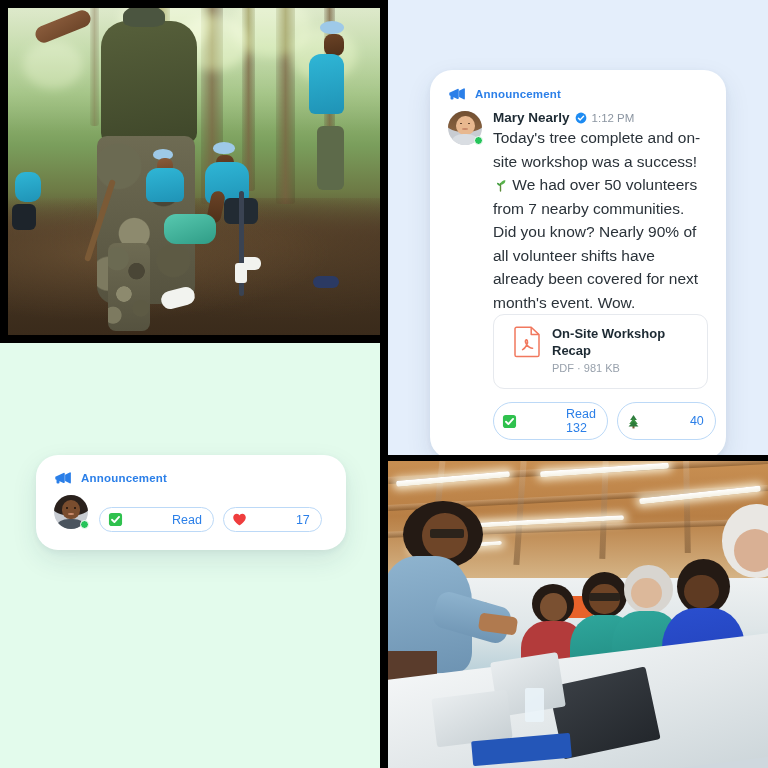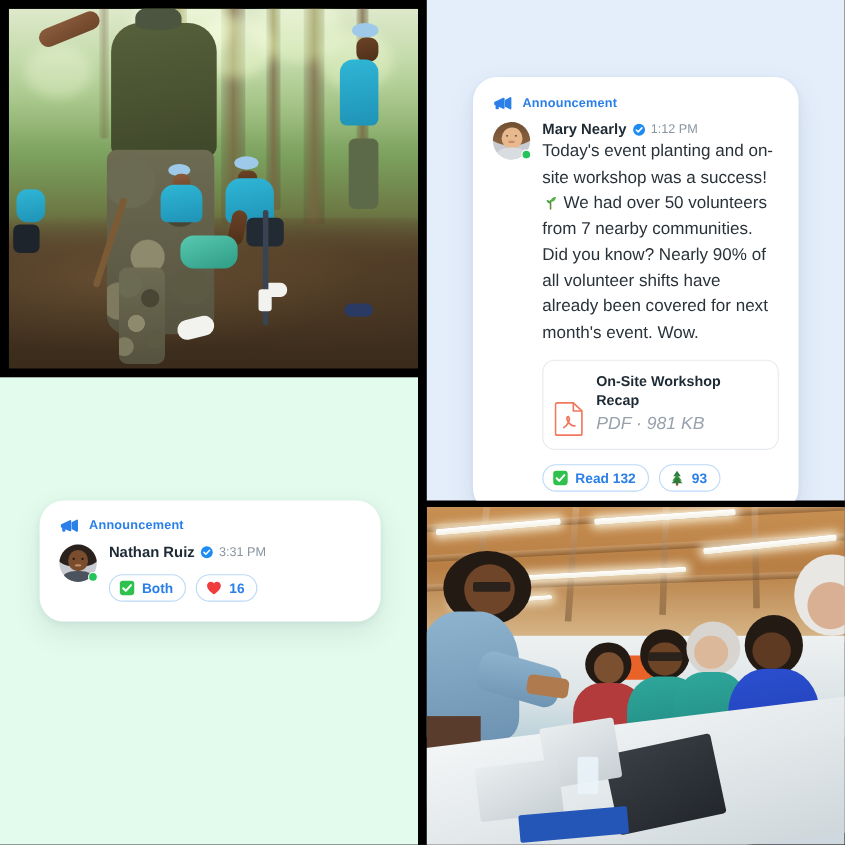--- a/index.html
+++ b/index.html
@@ -165,41 +165,40 @@
   .msg-text {
     font-size: 15.5px;
     line-height: 1.52;
     color: #2a3239;
     word-wrap: break-word;
   }
   .sprout { display: inline-block; width: 15px; height: 15px; vertical-align: -2px; }
 
   
   .attachment {
-    display: flex; align-items: flex-end; gap: 11px;
-    margin-top: 13px;
-    padding: 11px 10px;
+    display: flex; align-items: flex-start; gap: 11px;
+    padding: 11px 20px;
     border: 1.4px solid #e6e9ee;
     border-radius: 11px;
   }
   .pdf-icon { width: 27px; height: 32px; flex: none; display: block; }
   .att-meta { min-width: 0; }
   .att-name { font-size: 13px; font-weight: bold; color: #1d2a33; line-height: 1.3; }
-  .att-sub  { font-size: 16px; color: #98a1ac; line-height: 1.45; margin-top: 1px; font-style: italic; }
+  .att-sub  { font-size: 11px; color: #98a1ac; line-height: 1.45; margin-top: 1px; }
 
   
   .reactions { display: flex; gap: 9px; margin-top: 13px; }
   .pill {
     display: inline-flex; align-items: center; gap: 6px;
     border: 1.4px solid #bcd9f7;
     border-radius: 999px;
     padding: 4px 11px 4px 8px;
     background: #ffffff;
   }
-  .pill-text { font-size: 12.5px; font-weight: bold; color: #2b7fe8; }
+  .pill-text { font-size: 12.5px; font-weight: normal; color: #2b7fe8; margin-left: 43px; }
   .emo { width: 15px; height: 15px; flex: none; display: block; }
 </style>
 </head>
 <body>
 
 <div class="mosaic">
 
   <div class="quad quad-tl">
     <div class="photo">
       <div class="forest"></div>
@@ -281,21 +280,21 @@
         <div class="msg-body">
           <div class="name-line">
             <span class="sender-name">Mary Nearly</span>
             <svg class="verified-badge" viewBox="0 0 16 16">
               <circle cx="8" cy="8" r="7.2" fill="#1d8bf2"></circle>
               <path d="M4.6 8.2 L6.9 10.5 L11.4 5.7" fill="none" stroke="#ffffff" stroke-width="1.9" stroke-linecap="round" stroke-linejoin="round"></path>
             </svg>
             <span class="timestamp">1:12 PM</span>
           </div>
 
-          <div class="msg-text"><span>Today's event planting and on-site workshop was a success! </span><svg class="sprout" viewBox="0 0 16 16">
+          <div class="msg-text"><span>Today's tree complete and on-site workshop was a success! </span><svg class="sprout" viewBox="0 0 16 16">
                 <path d="M8 15 L8 7" stroke="#5c8b3a" stroke-width="1.5" stroke-linecap="round" fill="none"></path>
                 <path d="M8 8.2 C8 5.2 10.4 3.4 13.2 3.4 C13.2 6.4 10.8 8.2 8 8.2 Z" fill="#57b24a"></path>
                 <path d="M8 9.6 C8 7.6 6.3 6.2 4.2 6.2 C4.2 8.2 5.9 9.6 8 9.6 Z" fill="#3f9a3a"></path>
               </svg><span> We had over 50 volunteers from 7 nearby communities. Did you know? Nearly 90% of all volunteer shifts have already been covered for next month's event. Wow.</span></div>
 
           <div class="attachment">
             <svg class="pdf-icon" viewBox="0 0 27 32">
               <path d="M2.6 1.2 H17.2 L25 8.6 V29 A1.6 1.6 0 0 1 23.4 30.6 H2.6 A1.6 1.6 0 0 1 1 29 V2.8 A1.6 1.6 0 0 1 2.6 1.2 Z" fill="#ffffff" stroke="#f1785e" stroke-width="1.5" stroke-linejoin="round"></path>
               <path d="M17.2 1.2 L17.2 8.6 L25 8.6" fill="none" stroke="#f1785e" stroke-width="1.5" stroke-linejoin="round"></path>
               <path d="M8.6 23.6 C11.6 22.2 14.4 16.8 13.3 14.6 C12.4 12.8 10.8 14.2 11.6 16.6 C12.6 19.6 16 22.6 18.6 22.2" fill="none" stroke="#f1785e" stroke-width="1.6" stroke-linecap="round"></path>
@@ -314,21 +313,21 @@
               </svg>
               <span class="pill-text">Read 132</span>
             </div>
             <div class="pill">
               <svg class="emo" viewBox="0 0 16 16">
                 <rect x="6.9" y="11.4" width="2.2" height="4" fill="#7b5a33"></rect>
                 <path d="M8 1 L11.6 6.4 H4.4 Z" fill="#2f7d3e"></path>
                 <path d="M8 4.4 L12.6 10.6 H3.4 Z" fill="#39913f"></path>
                 <path d="M8 7.6 L13.3 13.2 H2.7 Z" fill="#2d7a3a"></path>
               </svg>
-              <span class="pill-text">93</span>
+              <span class="pill-text">40</span>
             </div>
           </div>
 
         </div>
       </div>
     </div>
   </div>
 
   <div class="quad quad-bl">
     <div class="card card-nathan">
@@ -349,43 +348,35 @@
             <div class="av-face" style="left:24%; top:16%; width:52%; height:56%; background:#7a4d2e; border-radius:50% 50% 46% 46%;"></div>
             <div class="av-face" style="left:34%; top:36%; width:6%; height:5%; background:#20150e;"></div>
             <div class="av-face" style="left:58%; top:36%; width:6%; height:5%; background:#20150e;"></div>
             <div class="av-face" style="left:40%; top:52%; width:18%; height:6%; background:#c98a6a; border-radius:40%;"></div>
             <div class="av-face" style="left:10%; top:70%; width:80%; height:44%; background:#4b545e; border-radius:44% 44% 0 0;"></div>
           </div>
           <div class="online-dot"></div>
         </div>
 
         <div class="msg-body">
-          <div class="name-line">
-            <span class="sender-name">Nathan Ruiz</span>
-            <svg class="verified-badge" viewBox="0 0 16 16">
-              <circle cx="8" cy="8" r="7.2" fill="#1d8bf2"></circle>
-              <path d="M4.6 8.2 L6.9 10.5 L11.4 5.7" fill="none" stroke="#ffffff" stroke-width="1.9" stroke-linecap="round" stroke-linejoin="round"></path>
-            </svg>
-            <span class="timestamp">3:31 PM</span>
-          </div>
 
 
           <div class="reactions">
             <div class="pill">
               <svg class="emo" viewBox="0 0 16 16">
                 <rect x="1" y="1" width="14" height="14" rx="3" fill="#2fc14e"></rect>
                 <path d="M4.3 8.3 L6.8 10.8 L11.8 5.3" fill="none" stroke="#ffffff" stroke-width="2" stroke-linecap="round" stroke-linejoin="round"></path>
               </svg>
-              <span class="pill-text">Both</span>
+              <span class="pill-text">Read</span>
             </div>
             <div class="pill">
               <svg class="emo" viewBox="0 0 16 16">
                 <path d="M8 14.2 C8 14.2 1.3 10.1 1.3 5.8 C1.3 3.5 3.1 1.9 5.1 1.9 C6.5 1.9 7.5 2.7 8 3.6 C8.5 2.7 9.5 1.9 10.9 1.9 C12.9 1.9 14.7 3.5 14.7 5.8 C14.7 10.1 8 14.2 8 14.2 Z" fill="#ef3d3d"></path>
               </svg>
-              <span class="pill-text">16</span>
+              <span class="pill-text">17</span>
             </div>
           </div>
 
         </div>
       </div>
     </div>
   </div>
 
   <div class="quad quad-br">
     <div class="workshop">

